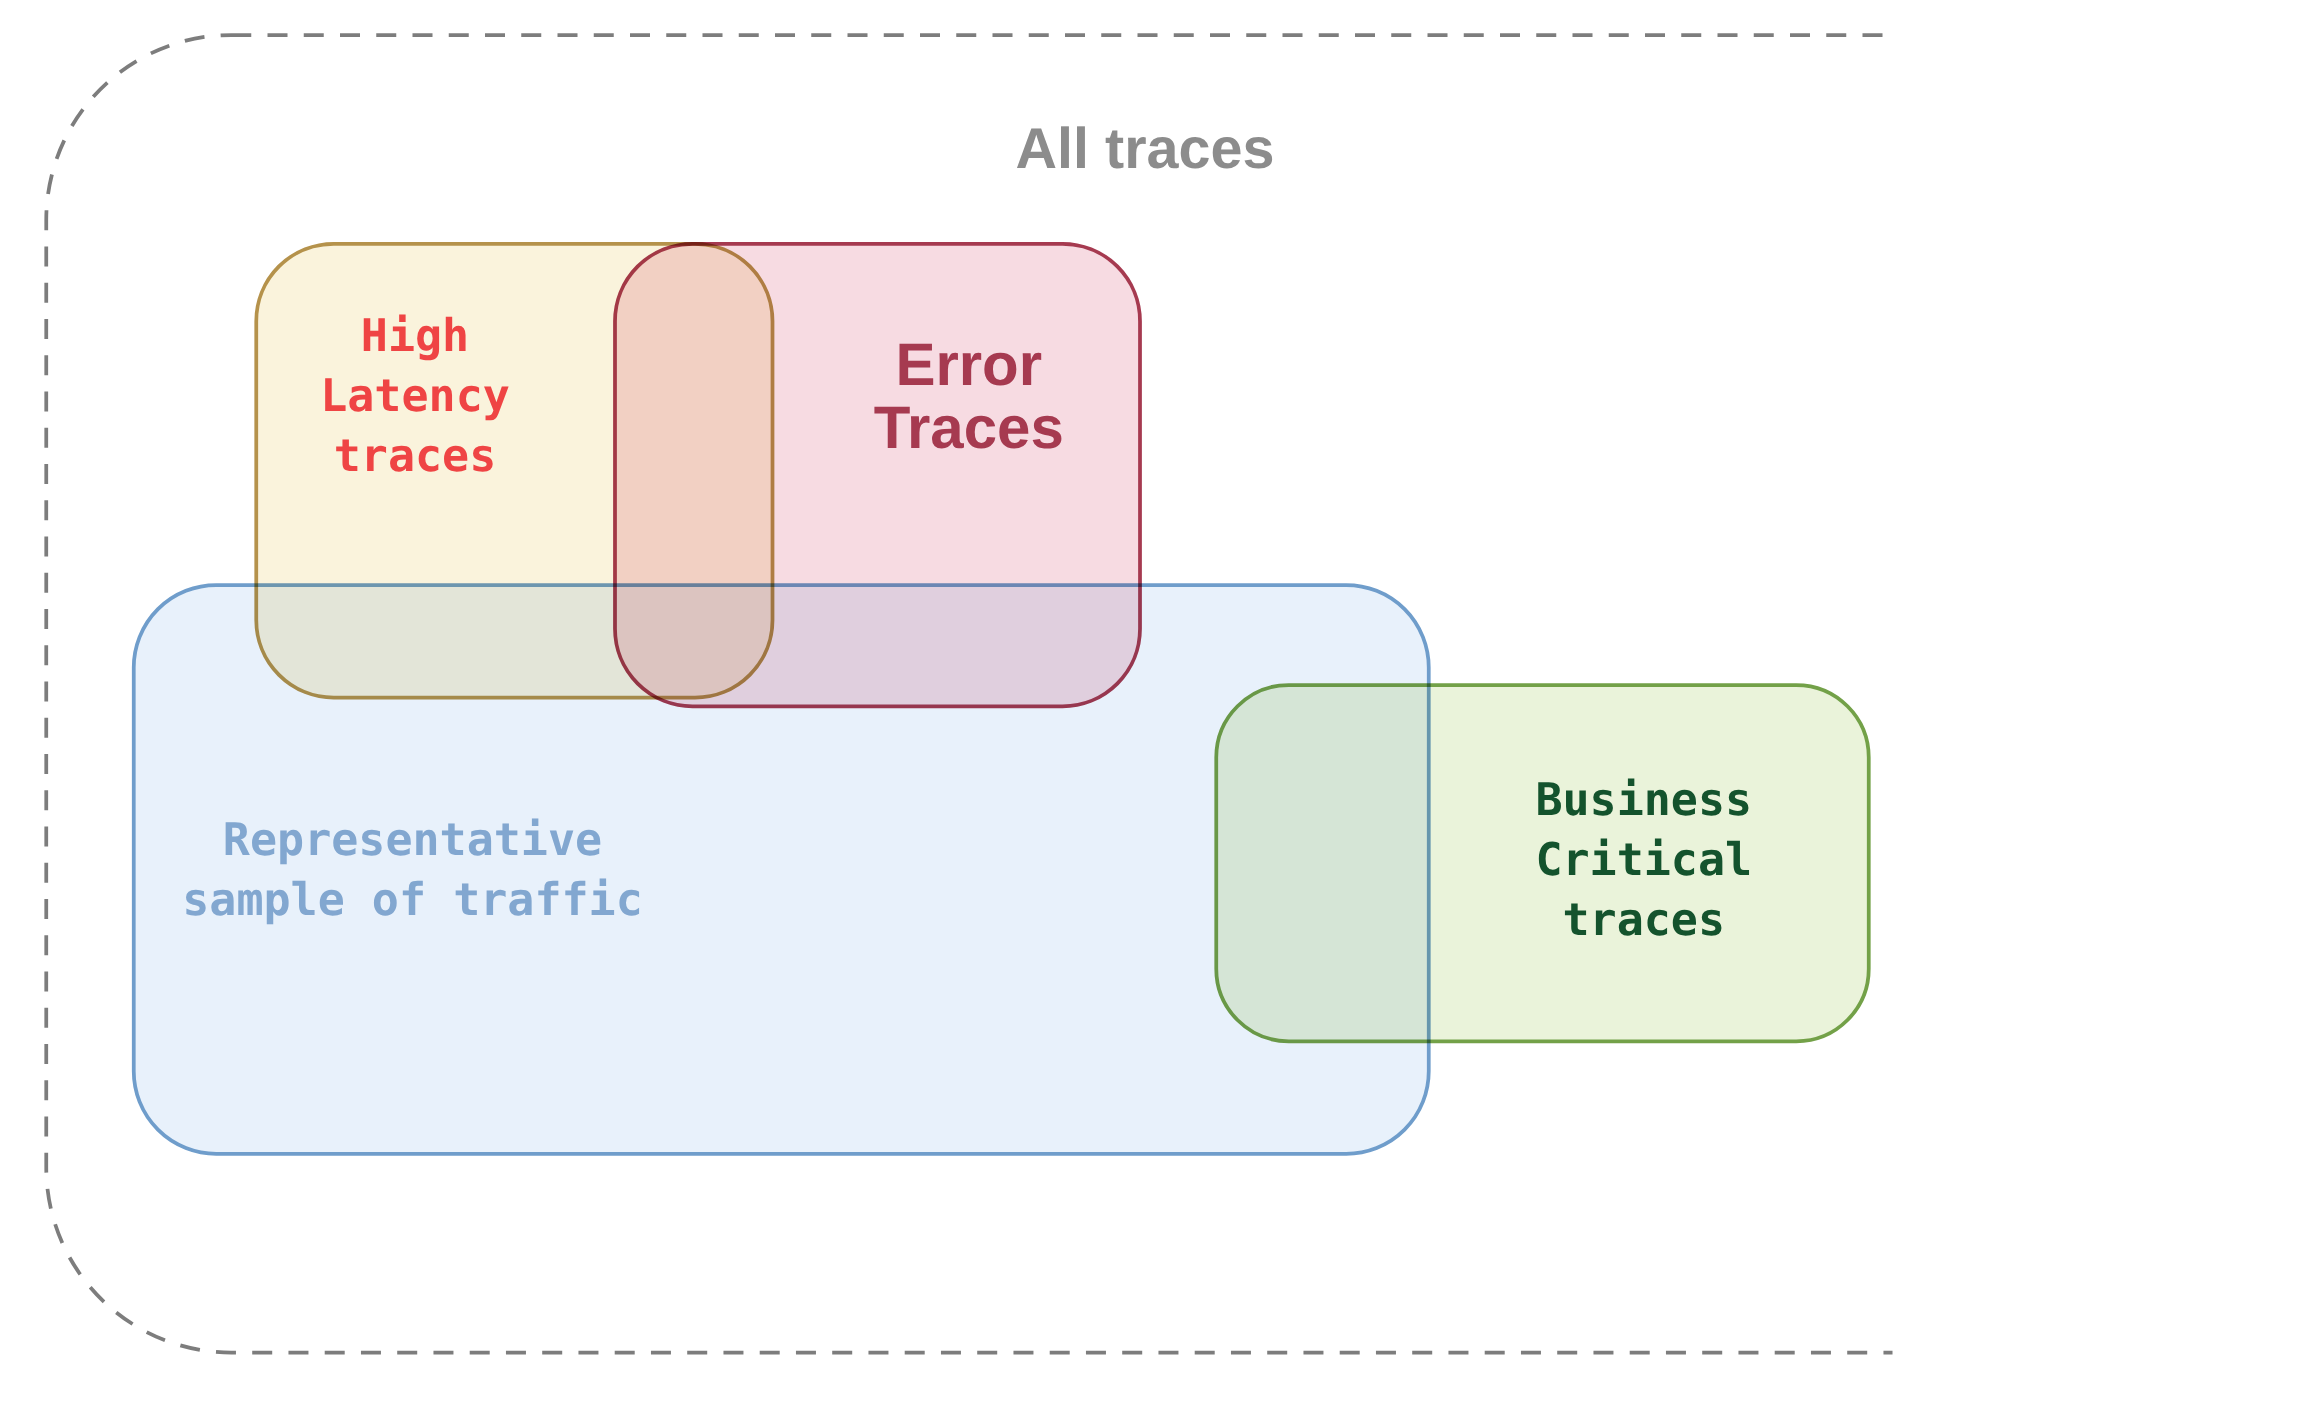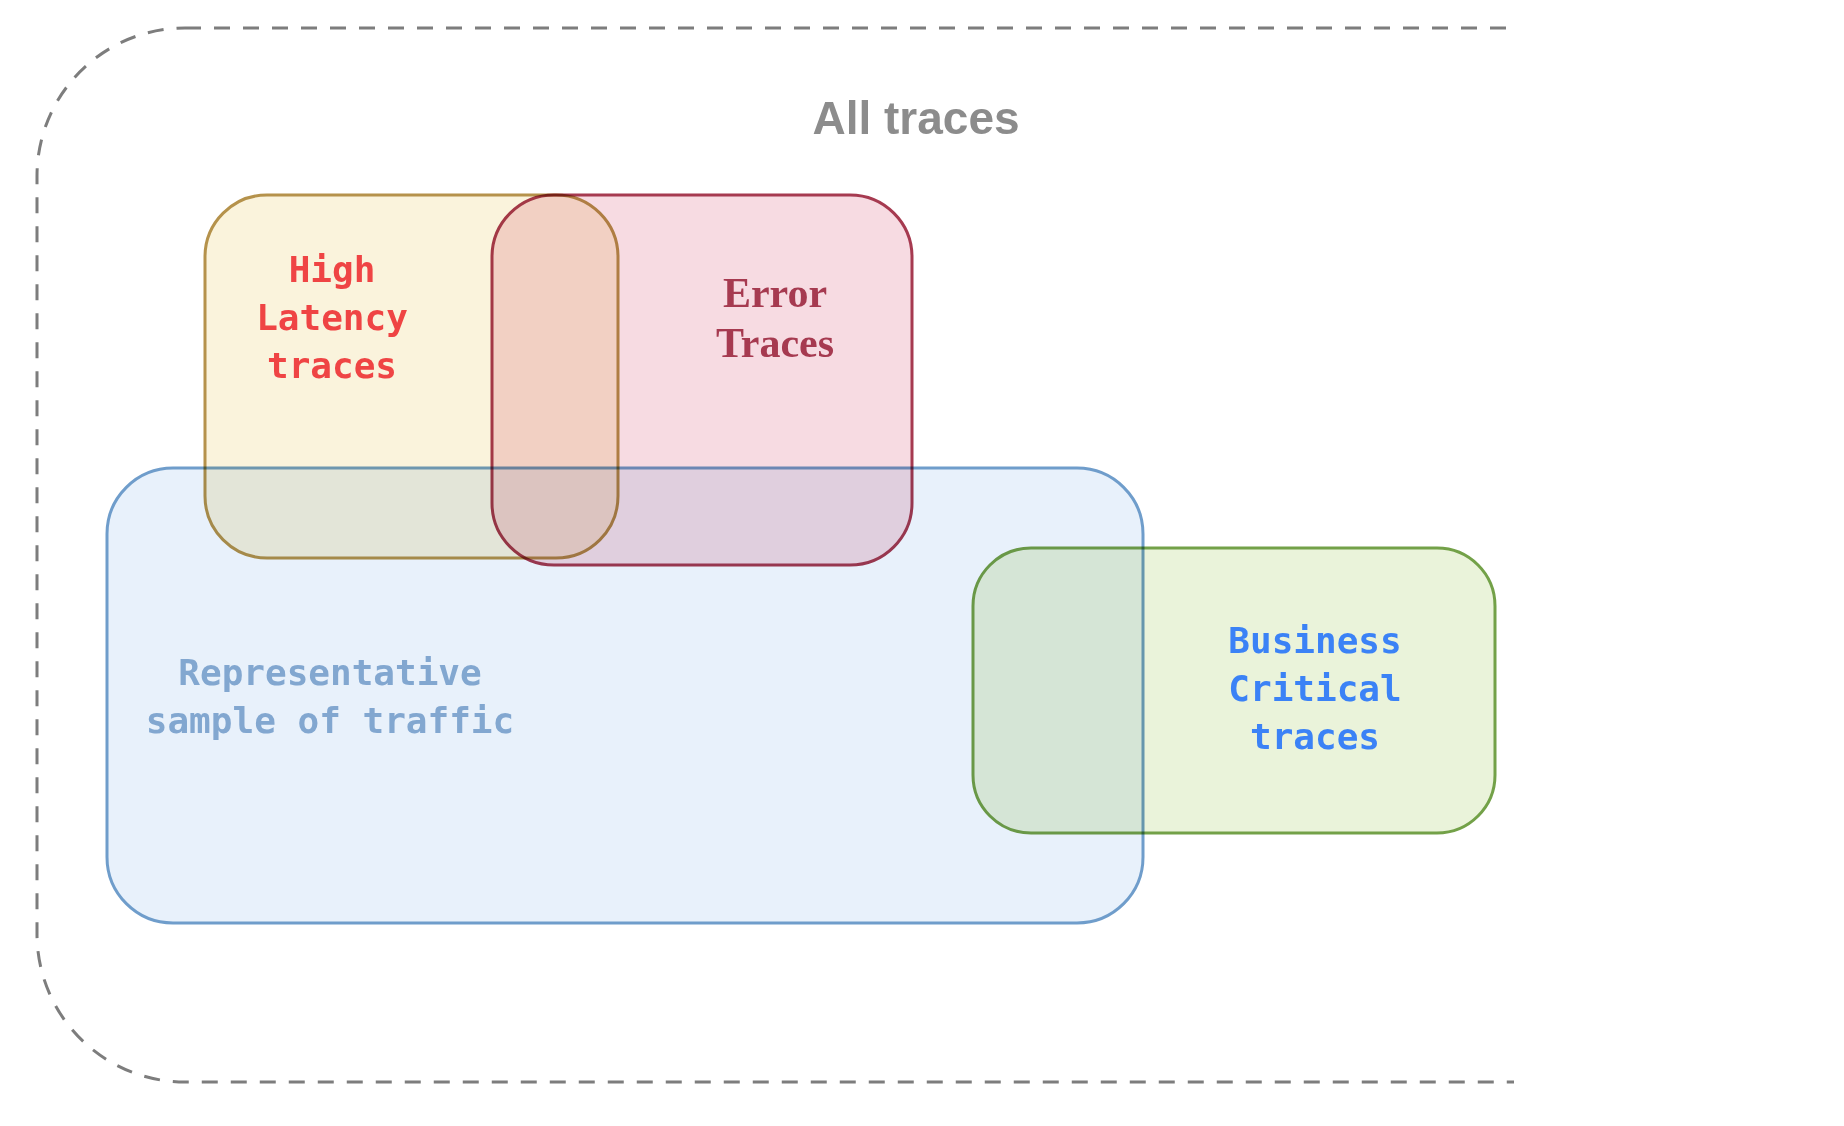--- a/index.html
+++ b/index.html
@@ -48,22 +48,22 @@
     text-align: center;
     white-space: pre-line;
     font-weight: bold;
   }
   .label.mono {
     font-family: "DejaVu Sans Mono", monospace;
     font-size: 36px;
     line-height: 48px;
   }
   .label.sans {
-    font-family: Liberation Serif, serif;
-    font-size: 42px;
+    font-family: Liberation Sans, sans-serif;
+    font-size: 48px;
     line-height: 50px;
   }
   #label-high-latency   { left: 332px;  top: 318px; }
   #label-error          { left: 775px;  top: 318px; }
   #label-representative { left: 330px;  top: 697px; }
   #label-business       { left: 1315px; top: 689px; }
 </style>
 </head>
 <body>
 
@@ -87,17 +87,17 @@
   <div id="label-high-latency" class="label mono" style="color: #ef4444;">High
 Latency
 traces</div>
 
   <div id="label-error" class="label sans" style="color: rgb(166, 58, 80);">Error
 Traces</div>
 
   <div id="label-representative" class="label mono" style="color: rgb(130, 167, 208);">Representative
 sample of traffic</div>
 
-  <div id="label-business" class="label mono" style="color: #3b82f6;">Business
+  <div id="label-business" class="label mono" style="color: #14532d;">Business
 Critical
 traces</div>
 
 </div>
 
 </body></html>

